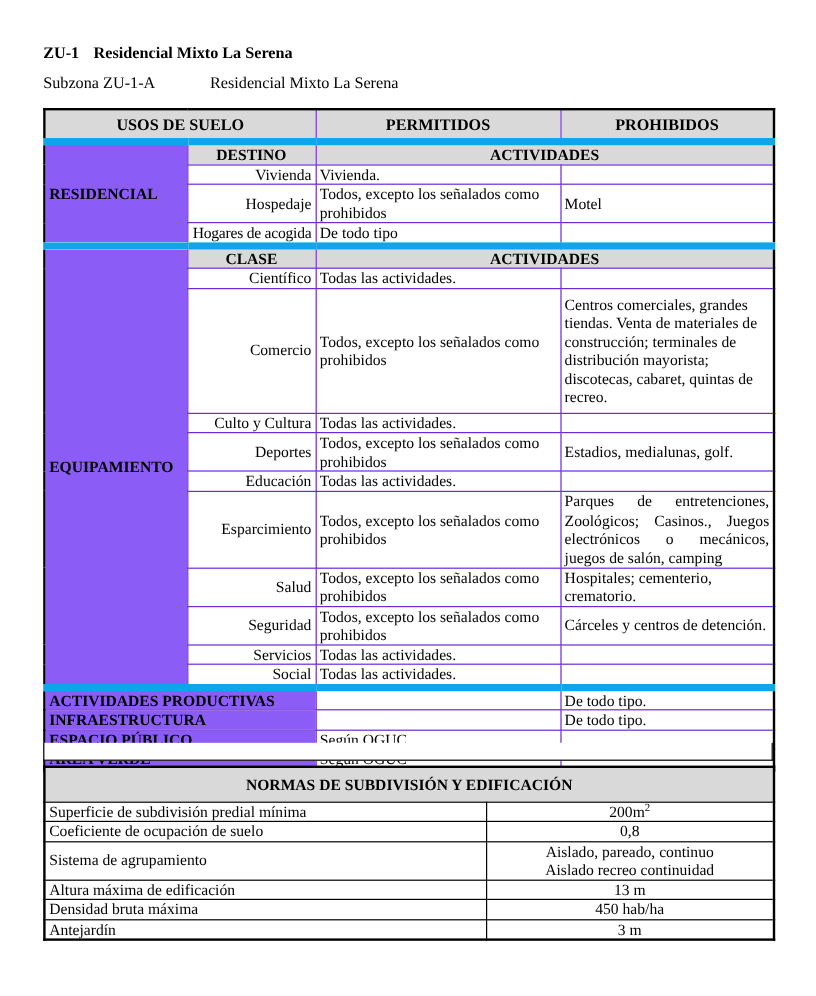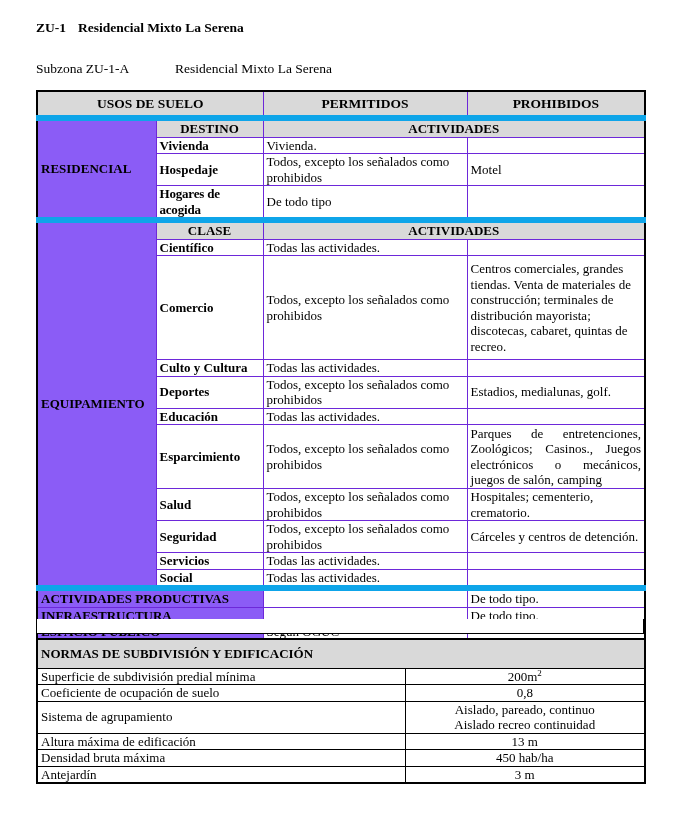--- a/index.html
+++ b/index.html
@@ -1,47 +1,47 @@
 <!DOCTYPE html>
 <html><head>
 <meta charset="utf-8">
 <style>
   * { margin:0; padding:0; box-sizing:border-box; }
   html,body { background:#ffffff; }
   body {
     width:680px; height:830px; position:relative; overflow:hidden;
     font-family:"Liberation Serif","DejaVu Serif",serif; color:#000;
   }
-  .doc-title { position:absolute; left:36px; top:20px; font-size:13.5px; font-weight:bold; white-space:nowrap; }
+  .doc-title { position:absolute; left:36px; top:36px; font-size:13.5px; font-weight:bold; white-space:nowrap; }
   .doc-title .gap { display:inline-block; width:12px; }
   .doc-subtitle { position:absolute; left:36px; top:61px; font-size:13.5px; font-weight:normal; white-space:nowrap; }
   .doc-subtitle .sub-name { position:absolute; left:139px; top:0; }
 
   table { border-collapse:collapse; table-layout:fixed; }
   .uso-table { position:absolute; left:36px; top:90px; width:608px; border:2px solid #000; }
   .uso-table td { border:1px solid #6d28d9; font-size:13px; line-height:15.5px; padding:0 3px; vertical-align:middle; overflow:hidden; }
   .uso-table .main-hdr td { height:27px; font-size:13.5px; }
   .hdr { background:#d9d9d9; font-weight:bold; text-align:center; }
   .group { background:#8b5cf6; font-weight:bold; text-align:left; }
-  .sublabel { font-weight:bold; }
+  .sublabel { font-weight:normal;text-align:right; }
   .small-label { font-size:10.5px; letter-spacing:-0.2px; }
   .sec-top td { border-top:6px solid #0ea5e9; }
   .r16 { height:16px; }
   .r32 { height:32px; }
   .r104 { height:104px; }
   .r64 { height:64px; }
   .vt { vertical-align:top; }
   .just { text-align:justify; }
 
   .spacer-row { position:absolute; left:36px; top:619px; width:608px; height:15px;
     border:1px solid #000; border-top:none; background:#fff; }
 
   .normas-table { position:absolute; left:36px; top:638px; width:608px; border:2px solid #000; }
   .normas-table td { border:1px solid #000; font-size:13px; line-height:15.5px; padding:0 3px; vertical-align:middle; }
-  .normas-title { height:29px; background:#d9d9d9; font-weight:bold; text-align:left; font-size:13.5px; }
+  .normas-title { height:29px; background:#d9d9d9; font-weight:bold; text-align:center; font-size:13.5px; }
   .val { text-align:center; }
   sup { font-size:9px; vertical-align:super; line-height:0; }
 </style>
 </head>
 <body>
 
 <div class="doc-title">
   <span>ZU-1</span><span class="gap"></span><span>Residencial Mixto La Serena</span>
 </div>
 

